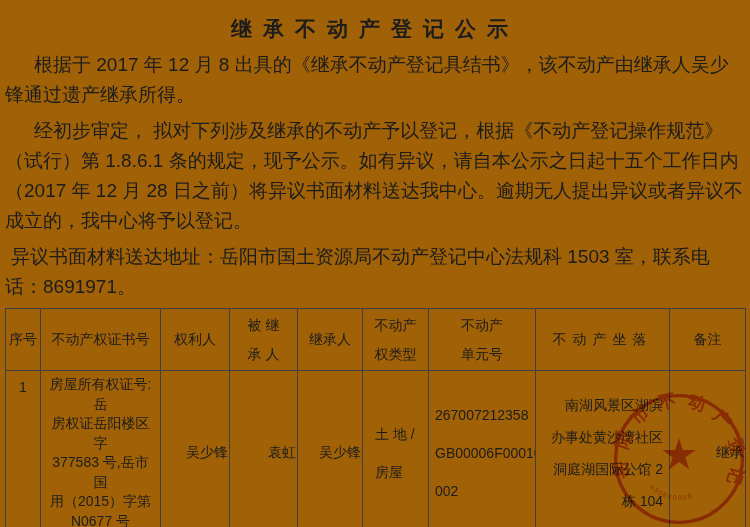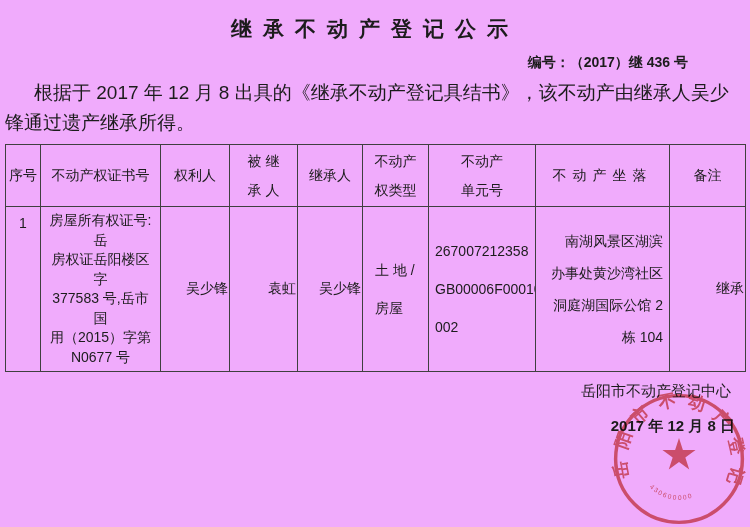--- a/index.html
+++ b/index.html
@@ -1,19 +1,19 @@
 <!DOCTYPE html>
 <html><head>
 <meta charset="utf-8">
 <style>
   html,body{margin:0;padding:0;background:#fff;}
   .page{
     position:relative;
     width:750px;height:527px;
-    background:#f0abfc;
+    background:#a16207;
     font-family:"Liberation Sans","DejaVu Sans",sans-serif;
     color:#1c1c1c;
     overflow:hidden;
     box-sizing:border-box;
     padding:10px 5px 0 5px;
   }
   .title{
     margin:4px 0 0 0;
     text-align:center;
     font-size:21px;
@@ -91,23 +91,24 @@
   .seal .ring{font-size:17px;fill:#cf4f48;font-weight:700;}
   .seal .num{font-size:6.5px;fill:#cf4f48;letter-spacing:1.6px;}
 </style>
 </head>
 <body>
 
 <div class="page">
 
   <h1 class="title">继承不动产登记公示</h1>
 
-  <div class="doc-no">编号：（2017）继 436 号</div>
 
   <p class="para indent2">根据于 2017 年 12 月 8 出具的《继承不动产登记具结书》，该不动产由继承人吴少锋通过遗产继承所得。</p>
+  <p class="para indent2">经初步审定， 拟对下列涉及继承的不动产予以登记，根据《不动产登记操作规范》（试行）第 1.8.6.1 条的规定，现予公示。如有异议，请自本公示之日起十五个工作日内（2017 年 12 月 28 日之前）将异议书面材料送达我中心。逾期无人提出异议或者异议不成立的，我中心将予以登记。</p>
+  <p class="para indent1">异议书面材料送达地址：岳阳市国土资源局不动产登记中心法规科 1503 室，联系电话：8691971。</p>
 
   <table class="reg">
     <colgroup>
       <col style="width:35px">
         <col style="width:120px">
         <col style="width:69px">
       <col style="width:68px">
         <col style="width:65px">
         <col style="width:66px">
       <col style="width:107px">

